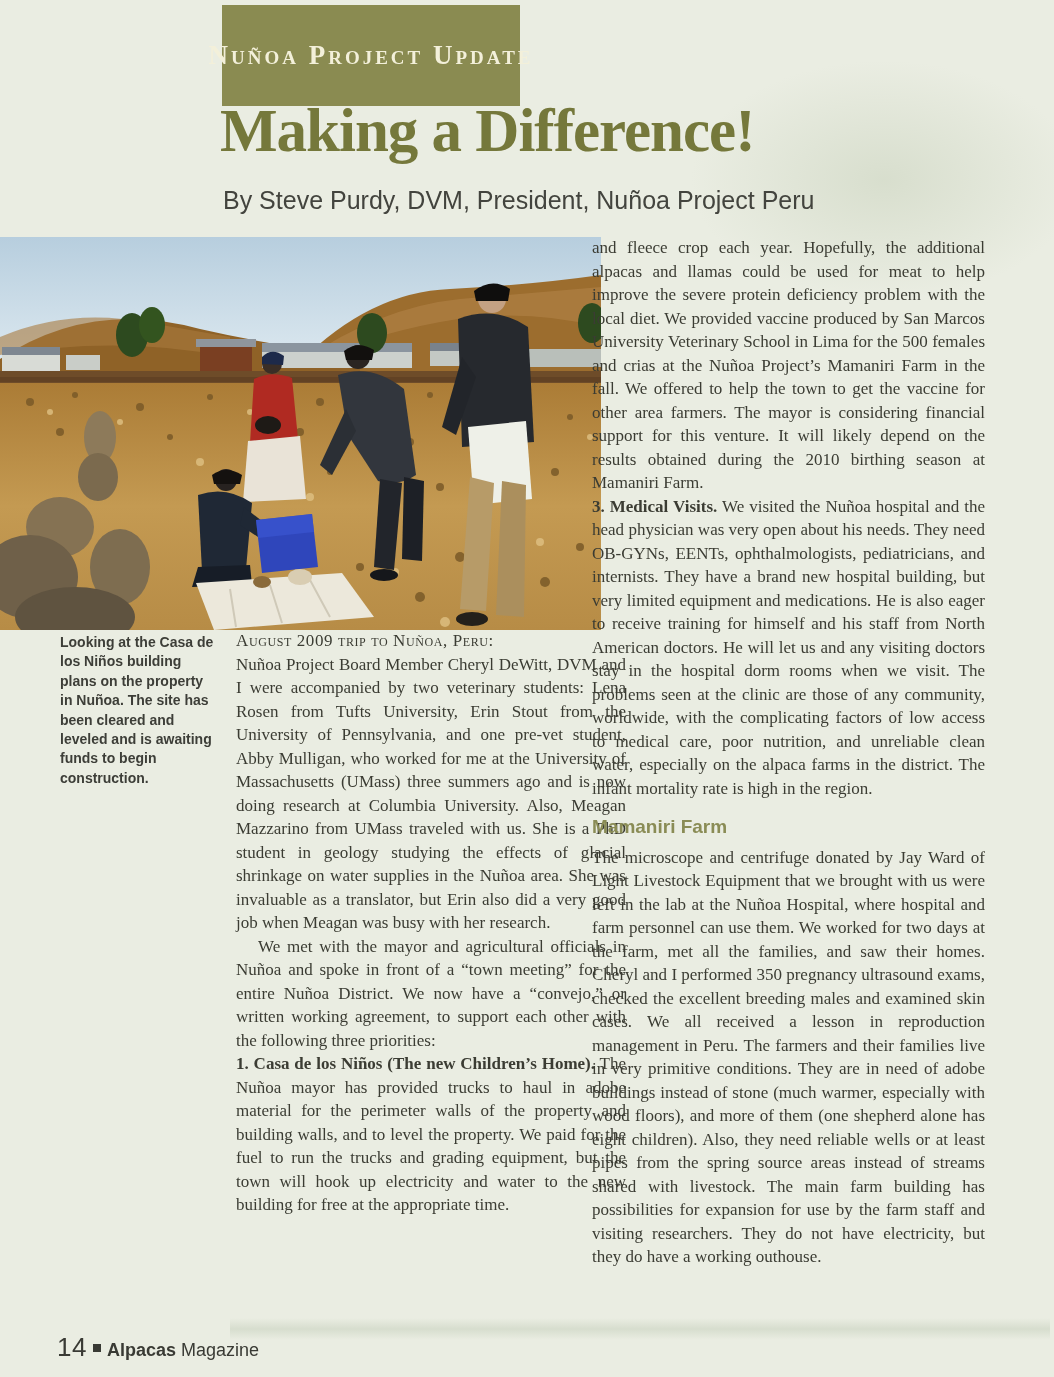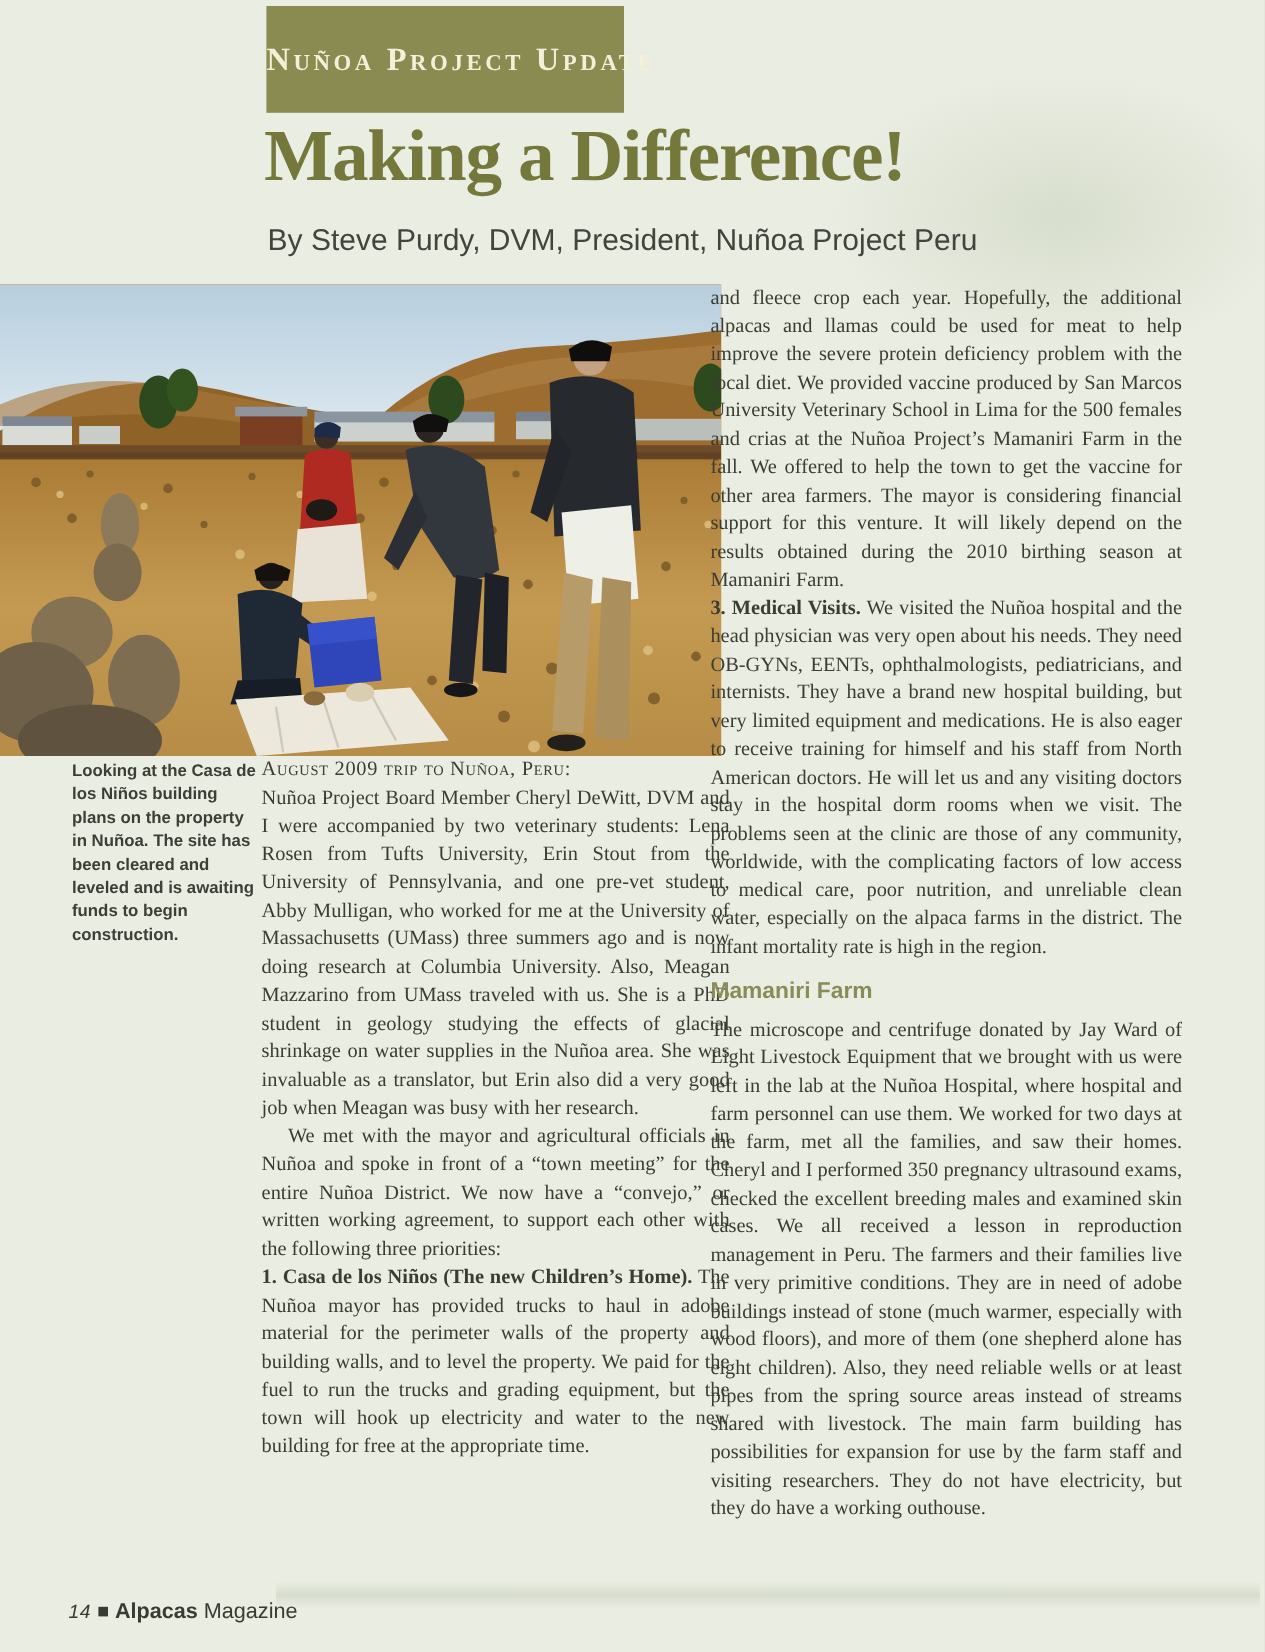--- a/index.html
+++ b/index.html
@@ -1,52 +1,52 @@
 <!DOCTYPE html>
 <html><head>
 <meta charset="utf-8">
 <style>
   html,body{margin:0;padding:0;}
   body{background:#d7d9cf;font-family:"Liberation Sans",sans-serif;}
   #page{position:relative;width:1054px;height:1377px;background:#eaede2;overflow:hidden;}
 
   
-  #badge{position:absolute;left:222px;top:5px;width:298px;height:89px;background:#8a8b51;
-         display:flex;align-items:center;justify-content:flex-start;}
+  #badge{position:absolute;left:222px;top:5px;width:298px;height:101px;background:#8a8b51;
+         display:flex;align-items:center;justify-content:center;}
   #badge span{font-family:"Liberation Serif",serif;font-variant:small-caps;font-weight:600;
          color:#f3f0da;font-size:27px;letter-spacing:3px;white-space:nowrap;}
   #title{position:absolute;left:220px;top:96px;width:800px;font-family:"Liberation Serif",serif;
          font-weight:700;font-size:61px;letter-spacing:-1px;color:#75783b;}
   #byline{position:absolute;left:223px;top:186px;font-size:25px;color:#43443e;}
 
   
   #photo{position:absolute;left:0;top:237px;width:601px;height:393px;background:#b98a43;}
   #photo svg{display:block;}
 
   
   #caption{position:absolute;left:60px;top:633px;width:158px;font-size:14px;line-height:19.4px;
            font-weight:700;color:#3d3e38;}
 
   
   .col{position:absolute;font-family:"Liberation Serif",serif;font-size:17px;line-height:23.5px;
        color:#3b3c33;}
-  #col-left{left:218px;top:629px;width:390px;}
+  #col-left{left:236px;top:629px;width:390px;}
   #col-right{left:592px;top:236px;width:393px;}
   .para{text-align:justify;margin:0;}
   .indent{text-indent:22px;}
   .lead-line{font-variant:small-caps;letter-spacing:.6px;}
   .run-bold{font-weight:700;}
   .run-smallcaps{font-variant:small-caps;}
   .subhead{font-family:"Liberation Sans",sans-serif;font-weight:700;font-size:19px;
            color:#8a8c55;margin:15px 0 7px 0;}
 
   
   #footer{position:absolute;left:57px;top:1332px;display:flex;align-items:baseline;
           font-size:18px;color:#393a34;}
-  #footer .pagenum{font-size:16px;letter-spacing:.5px;font-style:italic;}
+  #footer .pagenum{font-size:26px;letter-spacing:.5px;}
   #footer .sq{width:8px;height:8px;background:#393a34;margin:0 6px;align-self:center;}
   #footer .mag-bold{font-weight:700;margin-right:5px;}
 
   
   .ghost-top{position:absolute;right:-40px;top:50px;width:420px;height:260px;pointer-events:none;
       background:radial-gradient(ellipse at center, rgba(186,198,172,.38) 0%, rgba(186,198,172,0) 65%);}
   .ghost-band{position:absolute;left:230px;top:1318px;width:820px;height:22px;pointer-events:none;
       background:linear-gradient(to bottom, rgba(170,185,160,0) 0%, rgba(170,185,160,.30) 50%, rgba(170,185,160,0) 100%);}
 </style>
 </head>

